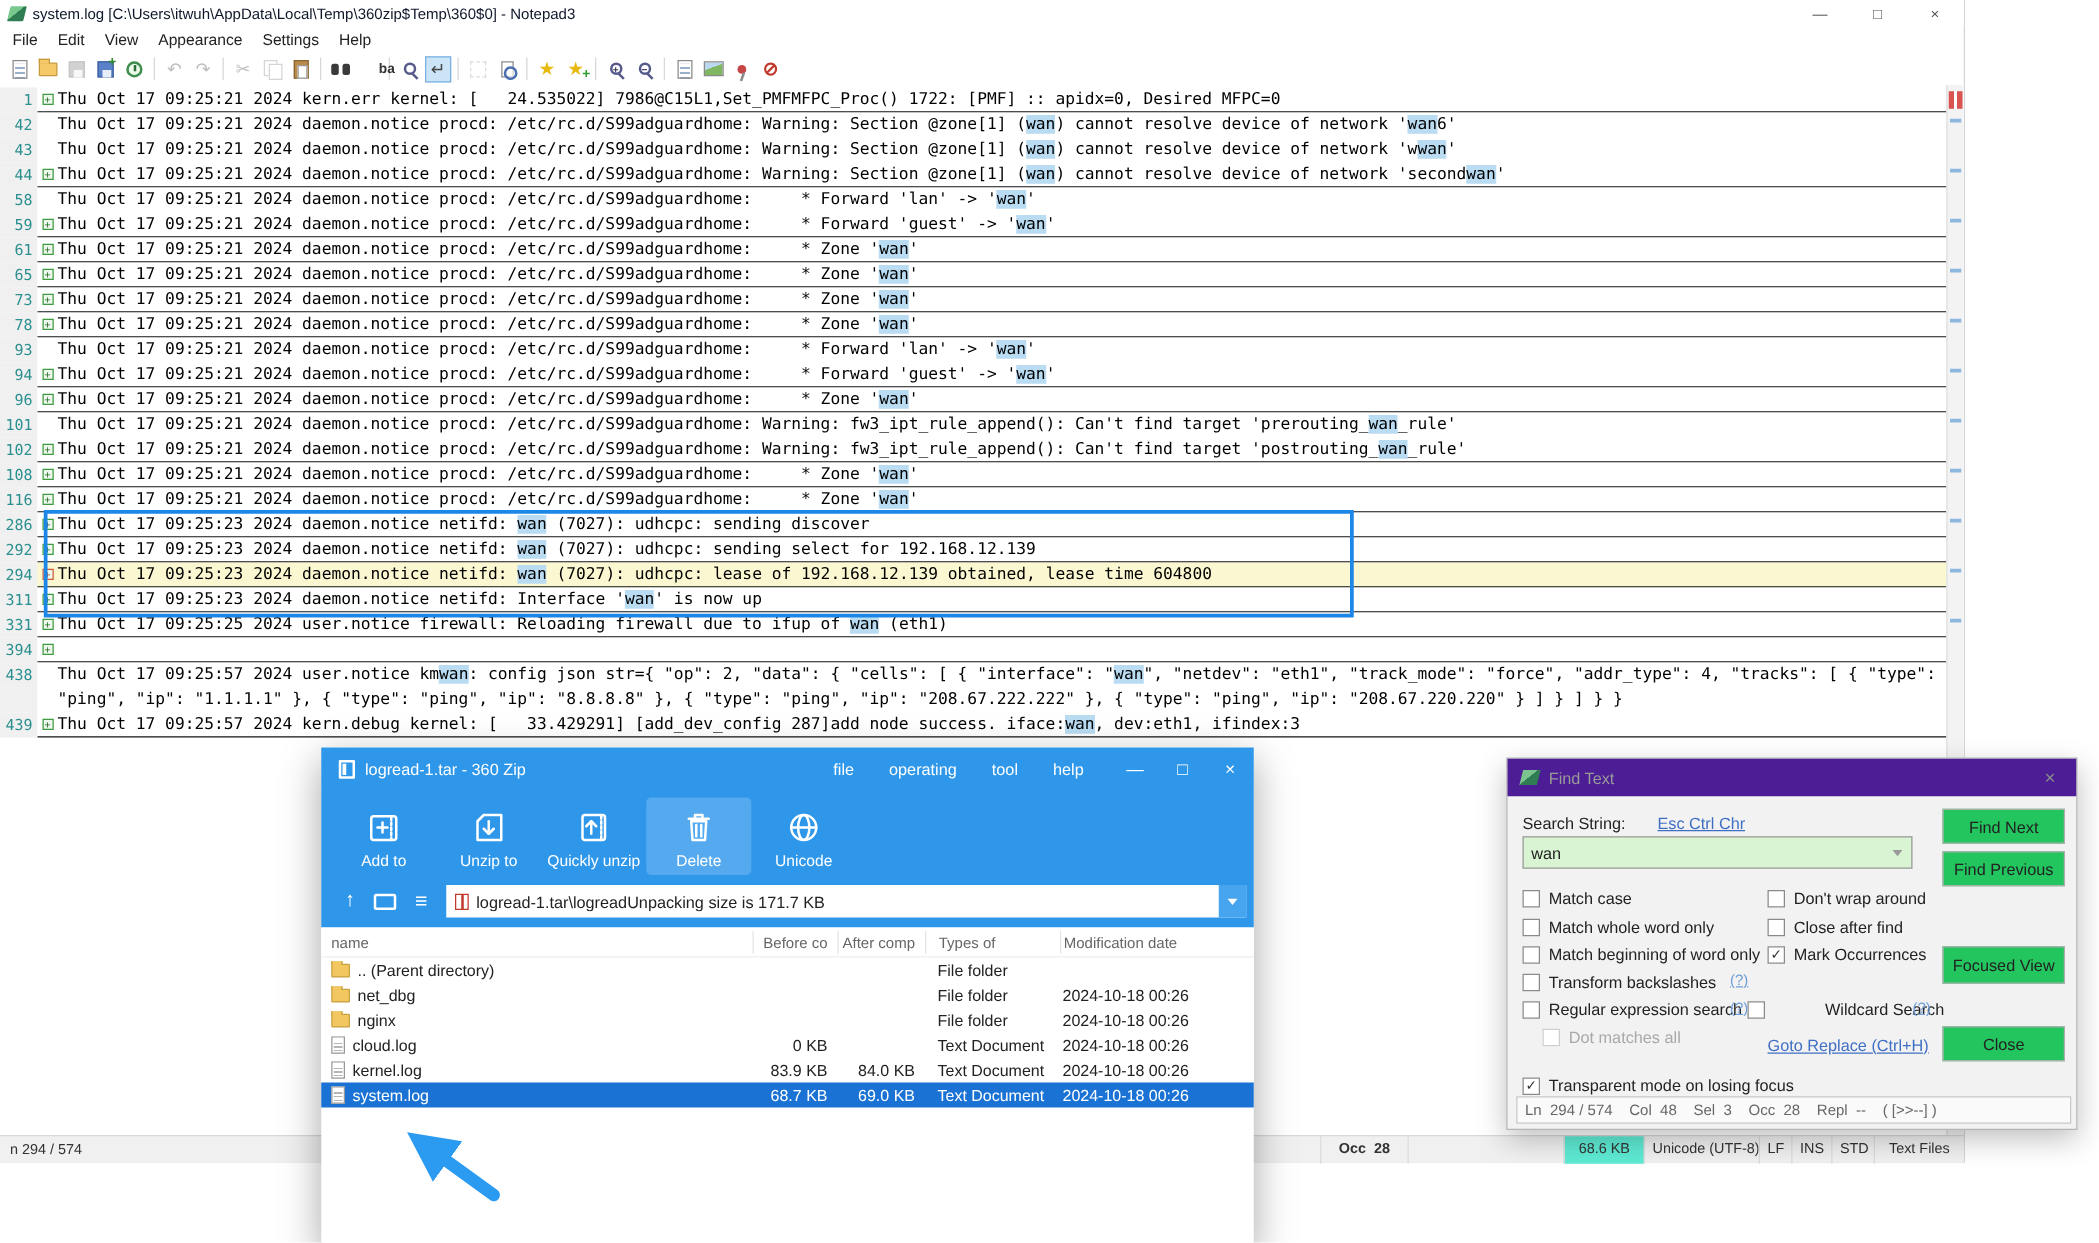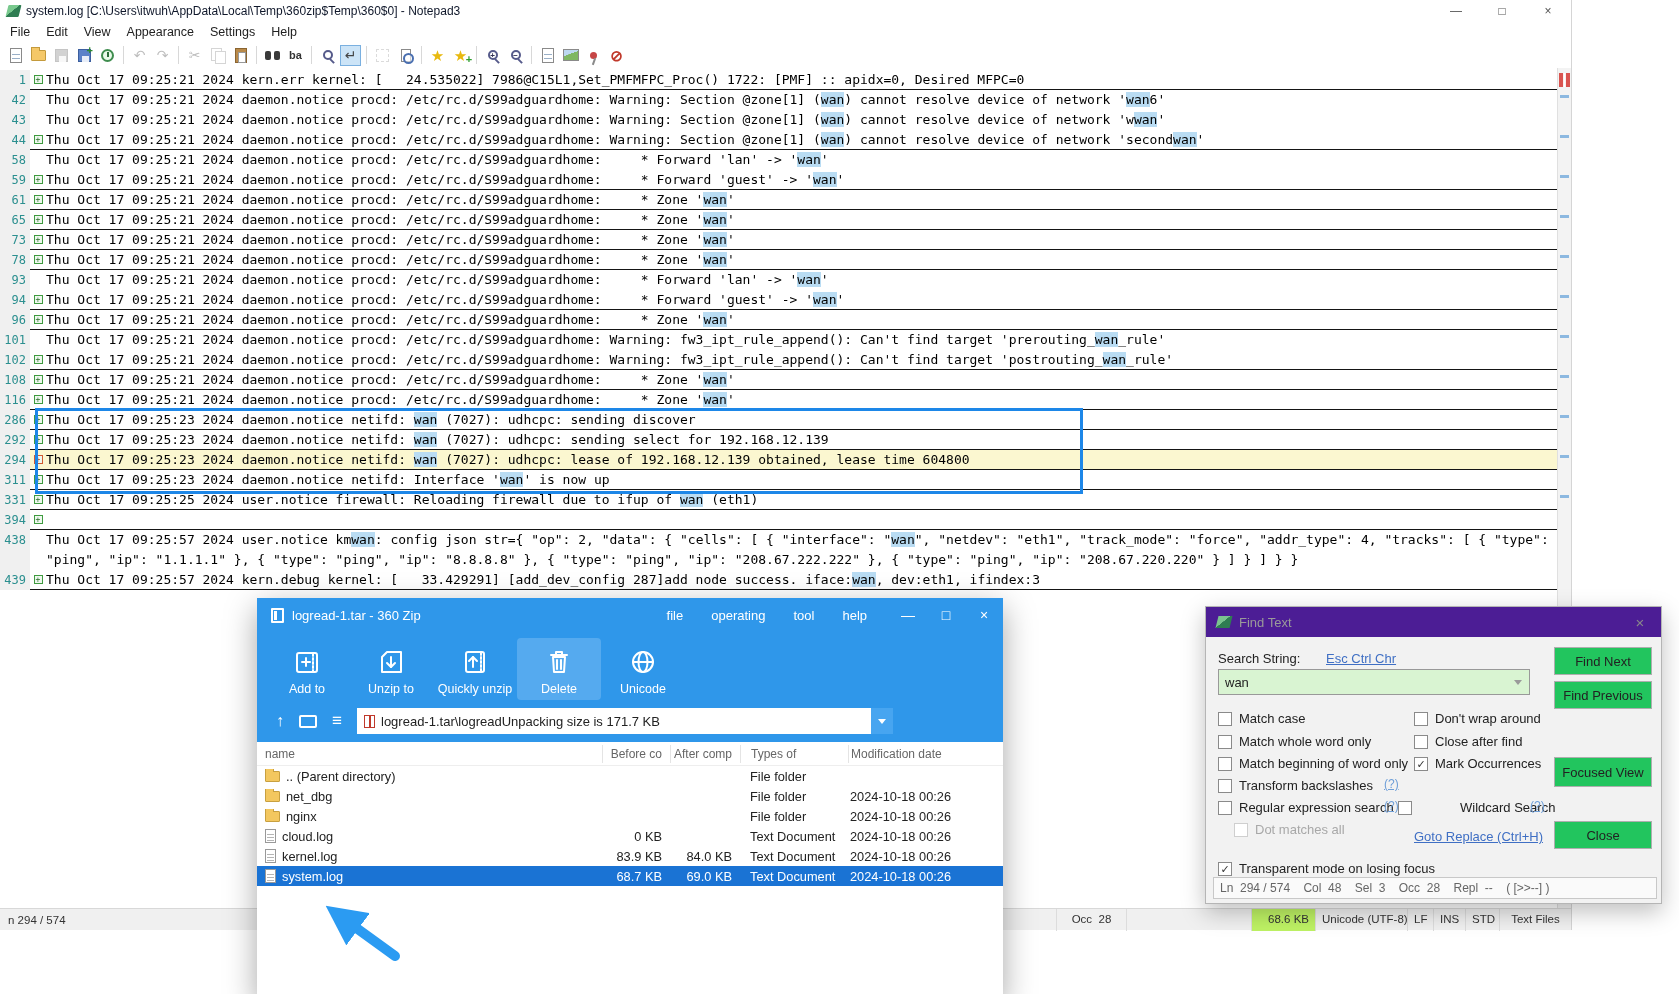--- a/index.html
+++ b/index.html
@@ -41,21 +41,21 @@
   .ic-clock { width:13px; height:13px; border-radius:50%; border:2px solid #3f8d4f; position:relative; background:#eafbea; }
   .ic-clock:before { content:""; position:absolute; left:4px; top:1px; width:2px; height:5px; background:#2d6e3a; }
   .ic-copy { width:14px; height:15px; position:relative; }
   .ic-copy:before,.ic-copy:after { content:""; position:absolute; width:9px; height:11px; background:#fff; border:1px solid #8a8a8a; }
   .ic-copy:before { left:0; top:0; } .ic-copy:after { left:4px; top:3px; }
   .ic-paste { width:12px; height:15px; background:#b98a4a; border:1px solid #8a6430; position:relative; }
   .ic-paste:before { content:""; position:absolute; left:2px; top:3px; width:6px; height:9px; background:#fff; border:1px solid #999; }
   .ic-binoc { width:15px; height:11px; position:relative; }
   .ic-binoc:before,.ic-binoc:after { content:""; position:absolute; top:1px; width:6px; height:9px; background:#3a3a3a; border-radius:2px; }
   .ic-binoc:before { left:0; } .ic-binoc:after { right:0; }
-  .ic-ba { font-size:11px; color:#333; font-weight:bold; letter-spacing:0; }
+  .ic-ba { font-size:11px; color:#333; font-weight:bold; letter-spacing:0;padding-left:28px; }
   .ic-mag { width:10px; height:10px; border:2px solid #555a8a; border-radius:50%; position:relative;
             display:flex; align-items:center; justify-content:center; font-size:8px; color:#335; font-weight:bold; }
   .ic-mag:after { content:""; position:absolute; right:-4px; bottom:-4px; width:6px; height:2px; background:#555a8a;
                   transform:rotate(45deg); }
   .ic-grid { width:13px; height:13px; border:1px dashed #9a9a9a; }
   .ic-magdoc { width:10px; height:13px; background:#fff; border:1px solid #8a8a8a; position:relative; }
   .ic-magdoc:after { content:""; position:absolute; right:-4px; bottom:-3px; width:7px; height:7px;
                      border:2px solid #4a6fb0; border-radius:50%; background:rgba(255,255,255,.6); }
   .ic-starplus { position:relative; color:#e8b90f; font-size:15px; line-height:1; }
   .ic-starplus:after { content:"+"; position:absolute; right:-5px; bottom:-2px; color:#2e9e2e; font-size:11px; font-weight:bold; }
@@ -82,21 +82,21 @@
                   border-left:1px solid #e0e0e0; }
   .sm-mark { position:absolute; left:2px; width:9px; height:3px; background:#8cb8e0; }
   .sm-red { position:absolute; left:1px; top:5px; width:11px; height:14px;
             background:linear-gradient(90deg,#d9534f 0 40%,#fff 41% 59%,#d9534f 60% 100%); }
   .np-statusbar { height:22px; background:#f0f0f0; border-top:1px solid #d8d8d8; display:flex; align-items:center;
                   font-size:11.5px; color:#333; }
   .sb-left { padding:0 8px; white-space:pre; }
   .sb-spacer { flex:1; }
   .sb-seg { height:22px; line-height:21px; padding:0 6px; border-left:1px solid #dcdcdc; white-space:pre;
             overflow:hidden; text-align:center; }
-  .sb-seg.hl { background:#bef264;text-align:right; }
+  .sb-seg.hl { background:#5eead4; }
 
   
   .anno-rect { position:absolute; left:35px; top:408px; width:1048px; height:86px;
                border:3px solid #1d87e8; z-index:4; }
   .anno-arrow { position:absolute; left:295px; top:890px; z-index:15; }
 
   
   .zip-window { position:absolute; left:257px; top:598px; width:746px; height:400px; z-index:10;
                 box-shadow:0 10px 30px rgba(0,0,0,.35); background:#fff; }
   .zip-top { background:#2f97ea; }
@@ -110,21 +110,21 @@
   .zip-winbtn { width:38px; height:34px; display:flex; align-items:center; justify-content:center;
                 color:#fff; font-size:14px; }
   .zip-toolbar { display:flex; padding:6px 0 8px 8px; }
   .zip-tb-item { width:84px; display:flex; flex-direction:column; align-items:center; gap:4px; padding:6px 0 4px; }
   .zip-tb-item.active { background:#55aaef; border-radius:4px; }
   .zip-tb-label { color:#fff; font-size:12.5px; }
   .zip-addrrow { display:flex; align-items:center; height:34px; padding-bottom:8px; }
   .zip-addr-icon { color:#fff; font-size:16px; font-weight:bold; margin-left:12px; width:22px; text-align:center; }
   .zip-mon { width:18px; height:13px; border:2px solid #fff; border-radius:2px; margin-left:8px; }
   .zip-list { color:#fff; font-size:17px; margin-left:10px; width:20px; text-align:center; }
-  .zip-addr-input { margin-left:10px; width:536px; height:26px; background:#fff; display:flex; align-items:center;
+  .zip-addr-input { margin-left:10px; width:640px; height:26px; background:#fff; display:flex; align-items:center;
                     position:relative; }
   .zip-arc-icon { width:11px; height:13px; margin:0 6px 0 7px; background:#fff; border:1px solid #c0392b; position:relative; }
   .zip-arc-icon:before { content:""; position:absolute; left:4px; top:0; width:2px; height:12px; background:#c0392b; }
   .zip-addr-text { font-size:13px; color:#222; white-space:pre; overflow:hidden; }
   .zip-addr-drop { position:absolute; right:0; top:0; width:22px; height:26px; background:#47a5f0;
                    display:flex; align-items:center; justify-content:center; }
   .zip-addr-drop:after { content:""; border-left:4px solid transparent; border-right:4px solid transparent;
                          border-top:5px solid #fff; }
   .zip-content { background:#fff; }
   .zip-header { display:flex; height:24px; align-items:center; font-size:12px; color:#666;
@@ -513,21 +513,21 @@
           <div class="sm-mark" style="top: 307px;"></div>
           <div class="sm-mark" style="top: 347px;"></div>
           <div class="sm-mark" style="top: 387px;"></div>
           <div class="sm-mark" style="top: 427px;"></div>
         </div>
     </div>
     <div class="np-statusbar">
       <div class="sb-left">n 294 / 574</div>
       <div class="sb-spacer"></div>
       <div id="sb-segments" style="display:flex;height:22px;">
-          <div class="sb-seg" style="width: 70px;">Occ  28</div>
+          <div class="sb-seg" style="width: 70px; font-weight: bold;">Occ  28</div>
           <div class="sb-seg" style="width: 125px;"></div>
           <div class="sb-seg hl" style="width: 64px;">68.6 KB</div>
           <div class="sb-seg" style="width: 92px;">Unicode (UTF-8)</div>
           <div class="sb-seg" style="width: 26px;">LF</div>
           <div class="sb-seg" style="width: 32px;">INS</div>
           <div class="sb-seg" style="width: 34px;">STD</div>
           <div class="sb-seg" style="width: 72px;">Text Files</div>
         </div>
     </div>
   </div>

